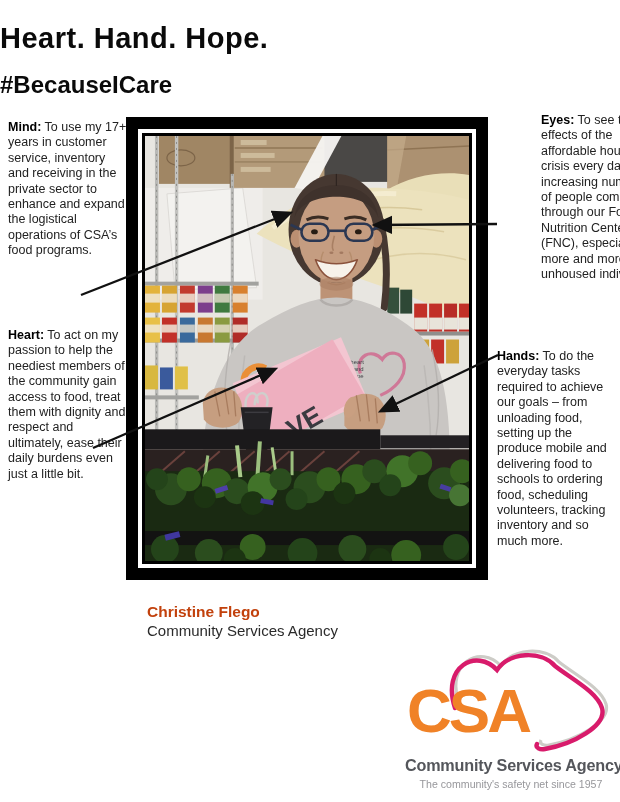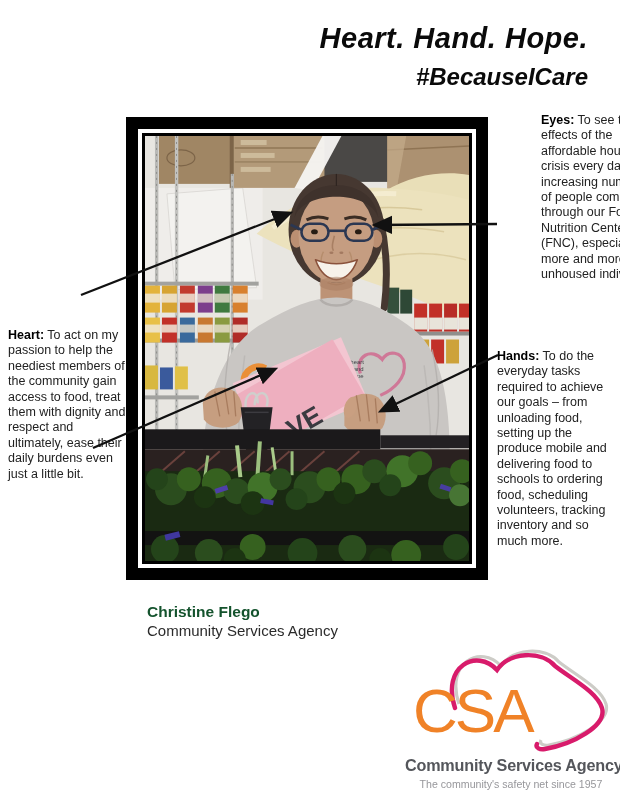--- a/index.html
+++ b/index.html
@@ -1,42 +1,42 @@
 <!DOCTYPE html>
 <html><head>
 <meta charset="utf-8">
 <style>
   html,body{margin:0;padding:0;background:#ffffff;}
   .page{
     position:relative;width:620px;height:802px;background:#ffffff;overflow:hidden;
     font-family:"Liberation Sans",sans-serif;color:#1a1a1a;
   }
-  .titleblock{position:absolute;left:0;top:22px;width:588px;text-align:right;font-style:italic;}
+  .titleblock{position:absolute;left:0;top:22px;width:588px;text-align:left;}
   .title{font-size:29px;font-weight:bold;letter-spacing:.5px;color:#0a0a0a;}
-  .hashtag{font-size:24px;font-weight:bold;margin-top:8px;color:#0a0a0a;}
+  .hashtag{font-size:24px;font-weight:bold;margin-top:16px;color:#0a0a0a;}
   .ann{position:absolute;font-size:12.5px;line-height:15.4px;color:#222;}
   .ann b{color:#000;}
   .ann.mind{left:8px;top:120px;width:120px;}
   .ann.heart{left:8px;top:328px;width:121px;}
   .ann.eyes{left:497px;top:113px;width:122px;margin-left:44px;}
   .ann.hands{left:497px;top:349px;width:122px;}
   .photo-frame{
     position:absolute;left:126px;top:117px;width:362px;height:463px;
     background:#000;padding:12px;box-sizing:border-box;z-index:1;
   }
   .photo-mat{width:100%;height:100%;background:#fff;padding:4px;box-sizing:border-box;}
   .photo-inner{width:100%;height:100%;border:3px solid #000;box-sizing:border-box;overflow:hidden;}
   .photo-inner svg{display:block;width:100%;height:100%;}
   .arrows{position:absolute;left:0;top:0;width:620px;height:802px;z-index:5;pointer-events:none;}
   .personblock{position:absolute;left:147px;top:602px;font-size:15px;line-height:19.4px;color:#2b2b2b;}
-  .person-name{font-weight:bold;font-size:15.5px;color:#14532d;}
+  .person-name{font-weight:bold;font-size:15.5px;color:#c2410c;}
   .logo{position:absolute;left:405px;top:648px;width:212px;height:150px;z-index:2;}
   .logo-heart{position:absolute;left:0;top:0;width:212px;height:150px;}
   .logo-acronym{
-    position:absolute;left:8px;top:32px;font-size:62px;font-weight:normal;
+    position:absolute;left:2px;top:32px;font-size:62px;font-weight:bold;
     color:#f08227;letter-spacing:-3px;line-height:62px;
   }
   .logo-name{
     position:absolute;left:0;top:108px;width:212px;text-align:center;
     font-size:16.2px;font-weight:bold;color:#54565b;letter-spacing:-.2px;white-space:nowrap;
   }
   .logo-tagline{
     position:absolute;left:0;top:130px;width:212px;text-align:center;
     font-size:10.6px;font-weight:normal;color:#97979b;white-space:nowrap;
   }
@@ -44,20 +44,21 @@
 </head>
 <body>
 
 <div class="page">
 
   <div class="titleblock">
     <div class="title">Heart. Hand. Hope.</div>
     <div class="hashtag">#BecauseICare</div>
   </div>
 
+  <div class="ann mind"><b>Mind:</b><span> To use my 17+ years in customer service, inventory and receiving in the private sector to enhance and expand the logistical operations of CSA’s food programs.</span></div>
   <div class="ann heart"><b>Heart:</b><span> To act on my passion to help the neediest members of the community gain access to food, treat them with dignity and respect and ultimately, ease their daily burdens even just a little bit.</span></div>
   <div class="ann eyes"><b>Eyes:</b><span> To see the effects of the affordable housing crisis every day as increasing numbers of people come through our Food &amp; Nutrition Center (FNC), especially more and more unhoused individuals.</span></div>
   <div class="ann hands"><b>Hands:</b><span> To do the everyday tasks required to achieve our goals – from unloading food, setting up the produce mobile and delivering food to schools to ordering food, scheduling volunteers, tracking inventory and so much more.</span></div>
 
   <div class="photo-frame">
     <div class="photo-mat">
       <div class="photo-inner">
         <svg viewBox="0 0 325 426" preserveAspectRatio="none">
 
           <g>

